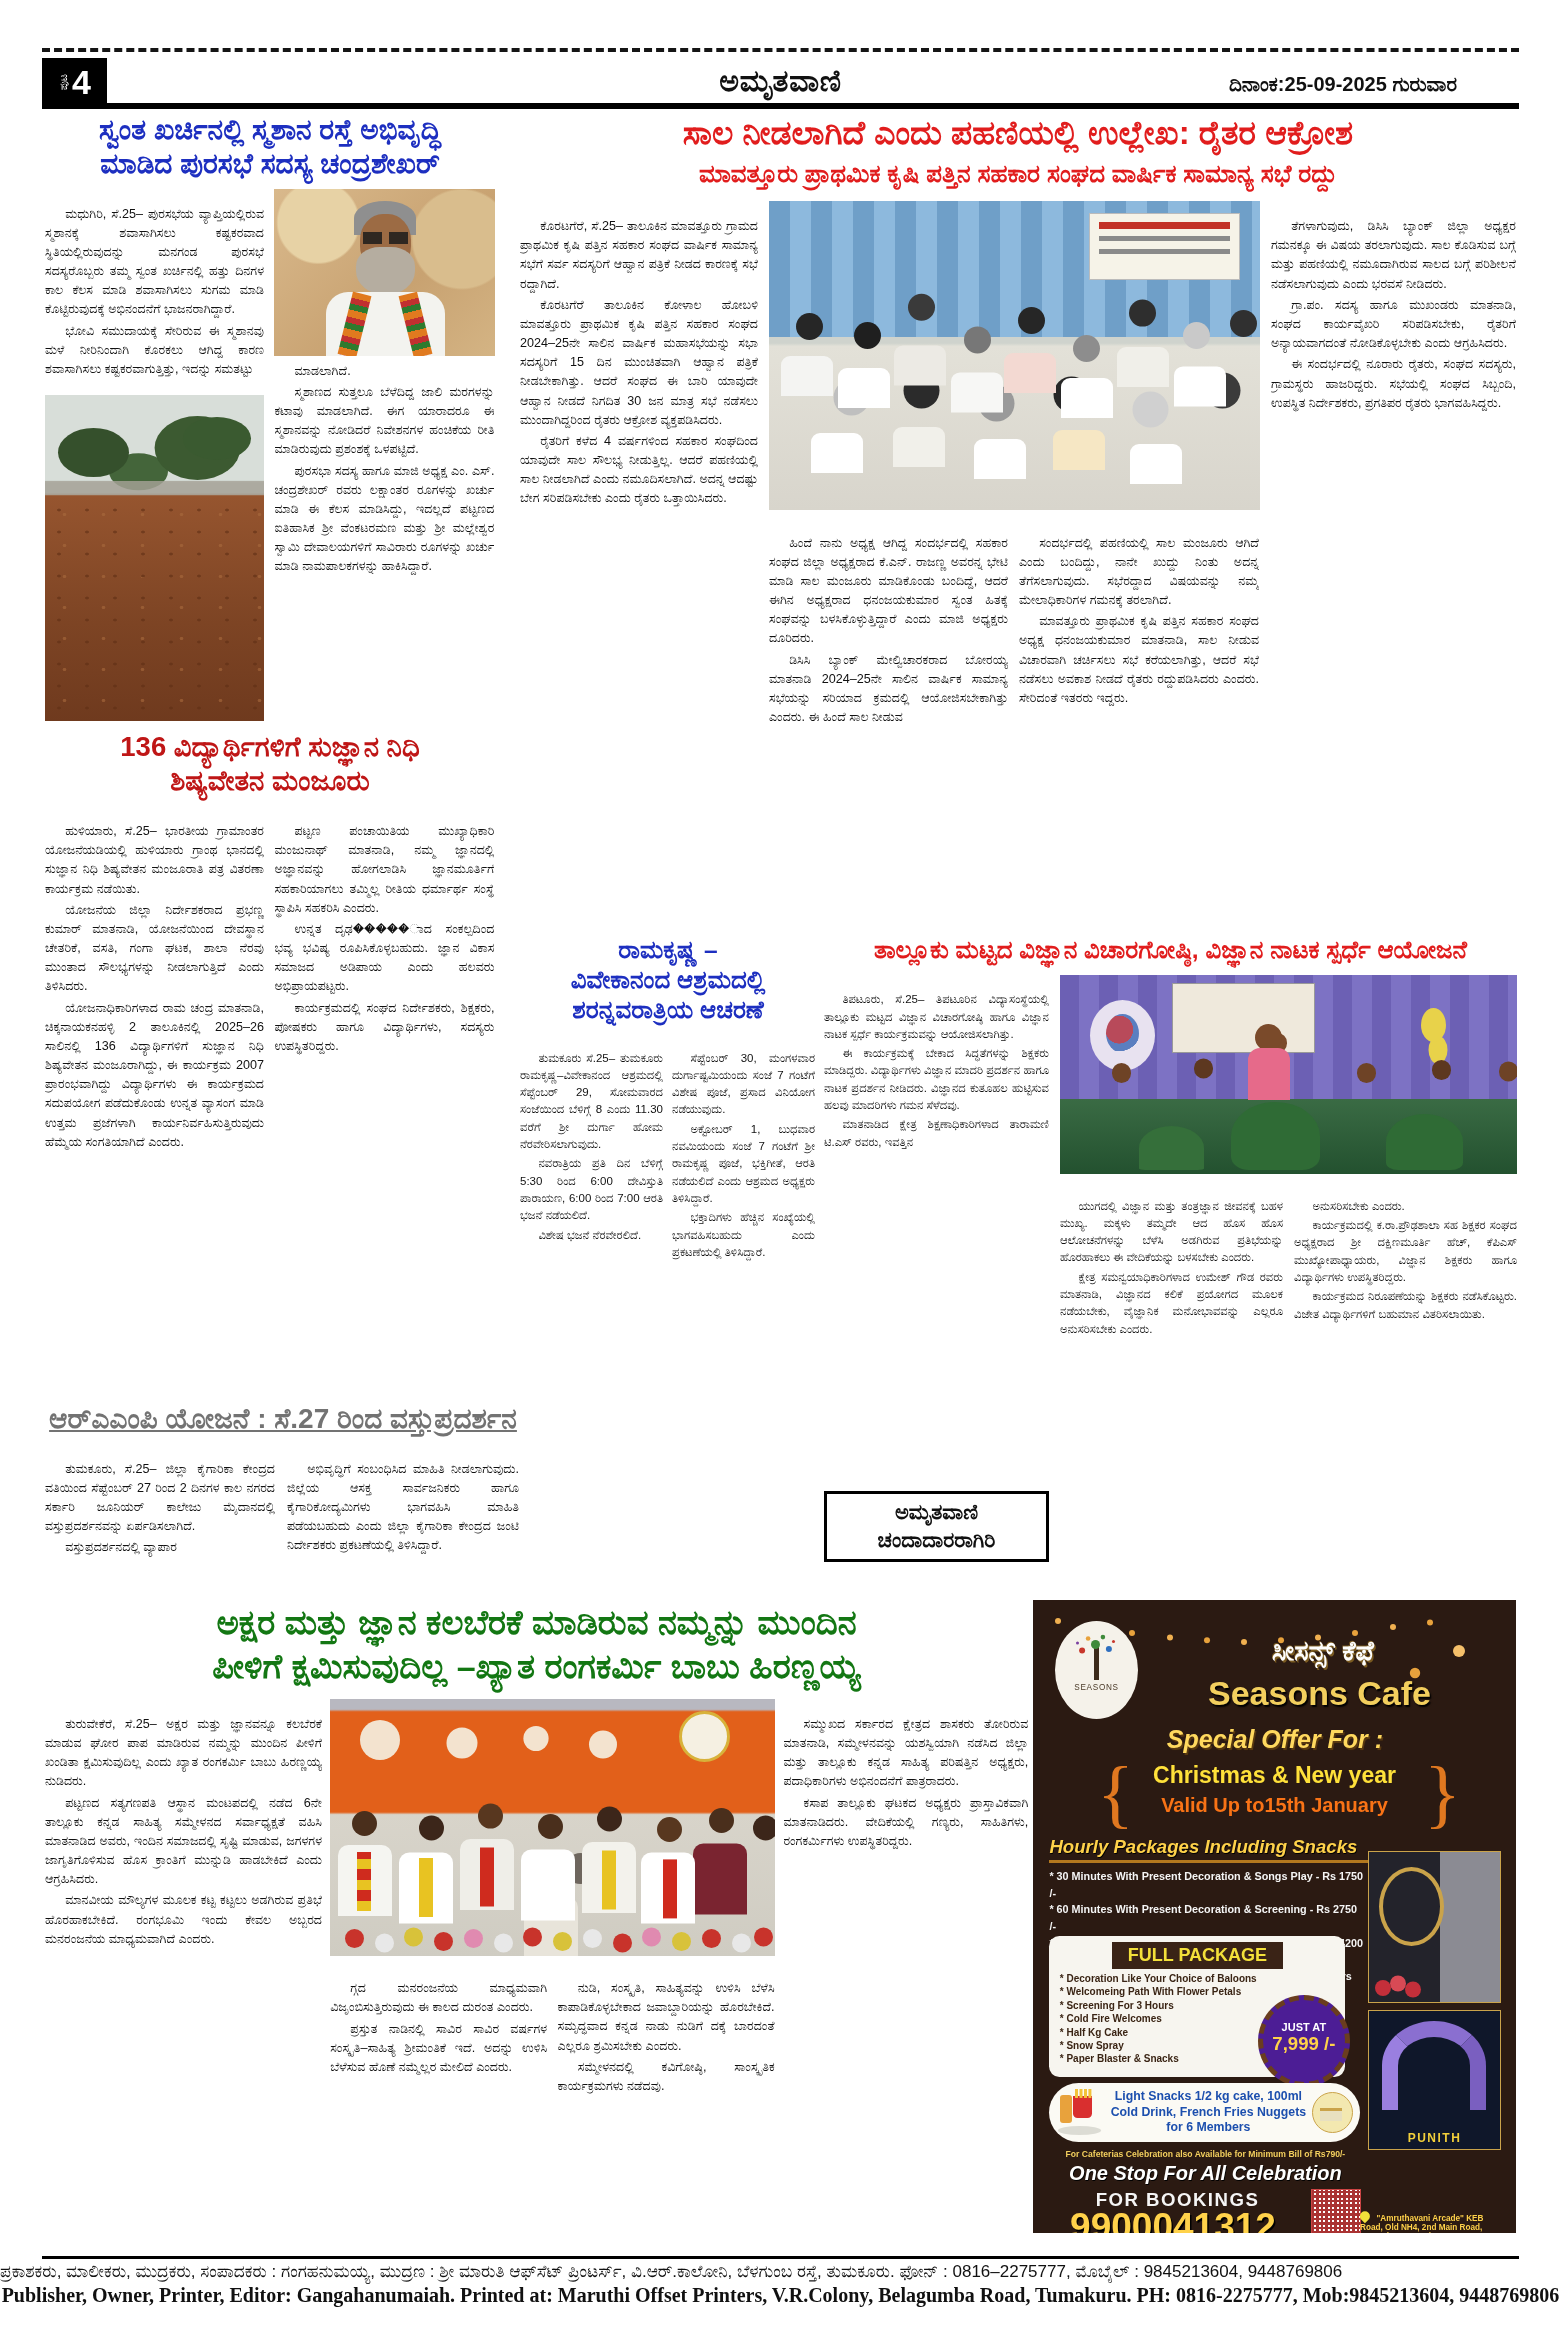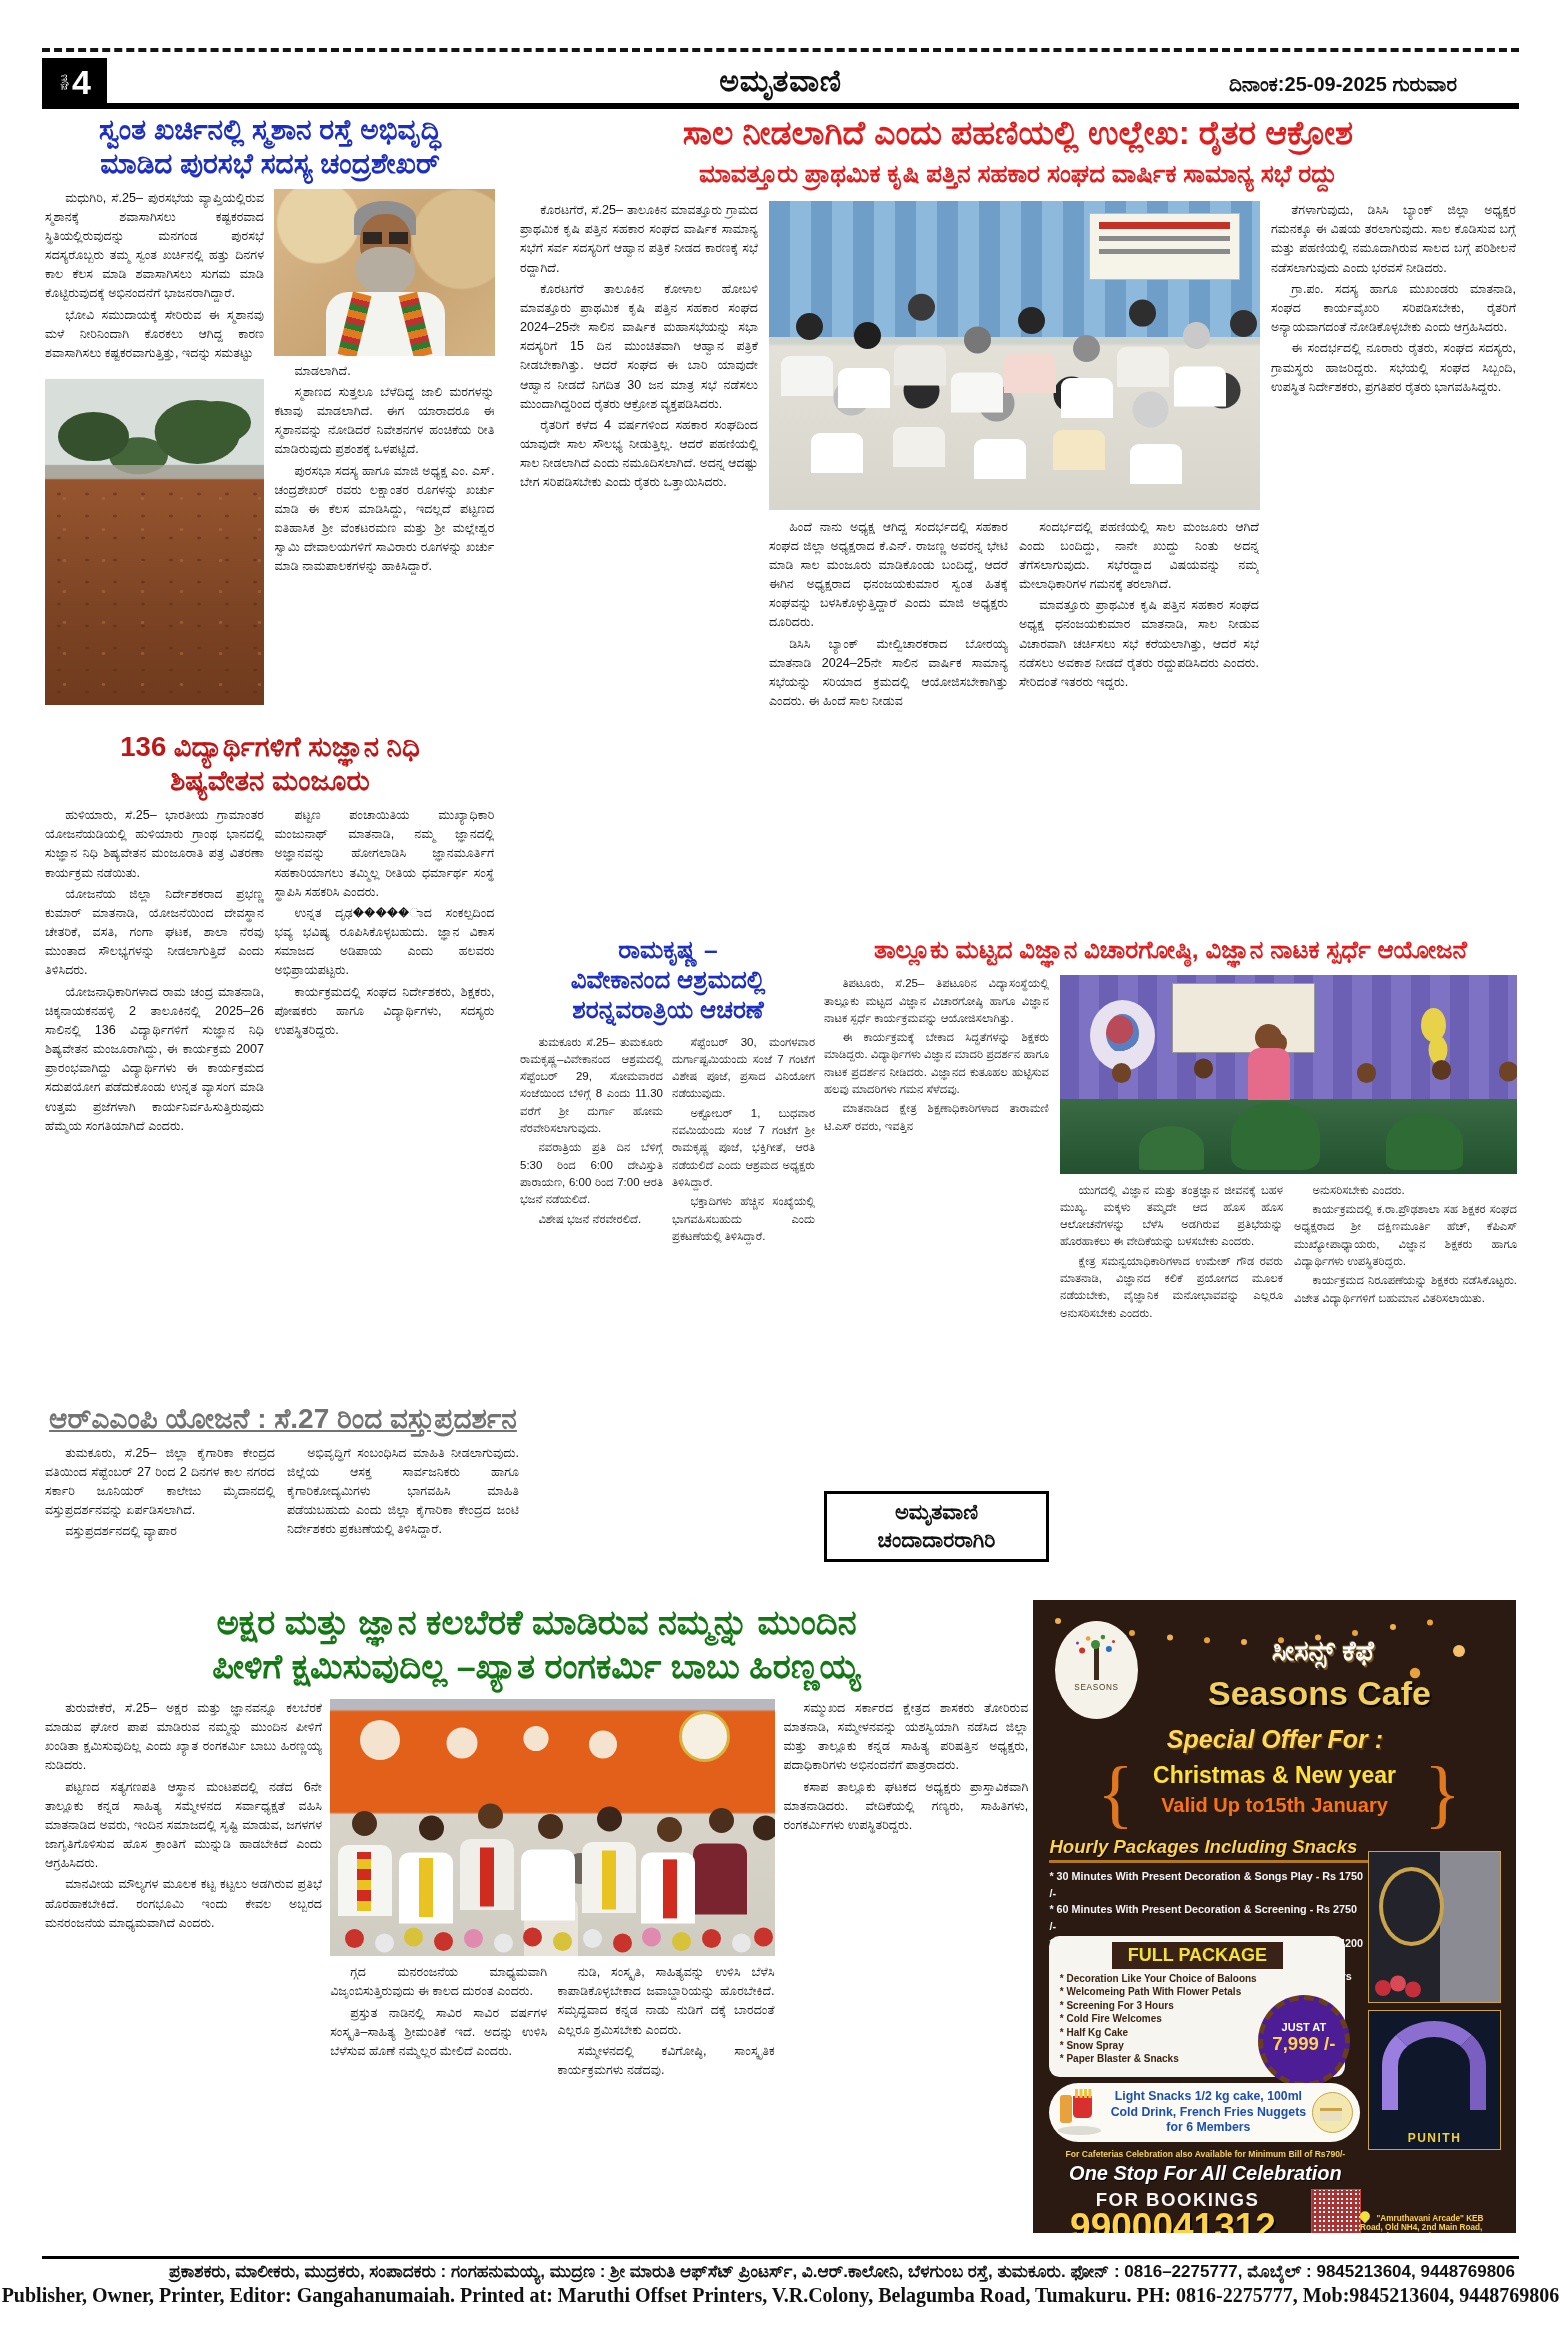--- a/index.html
+++ b/index.html
@@ -13,21 +13,21 @@
            display:flex;align-items:center;justify-content:center;gap:3px;}
   .pagebox .pl{font-size:11px;line-height:1;writing-mode:vertical-rl;transform:rotate(180deg);}
   .pagebox .pn{font-size:34px;font-weight:bold;line-height:1;}
   .masthead{left:0;top:64px;width:1561px;text-align:center;font-size:30px;font-weight:bold;letter-spacing:0.7px;}
   .dateline{left:1100px;top:73px;width:357px;text-align:right;font-size:20px;font-weight:bold;}
   .head-rule{left:42px;top:103px;width:1477px;height:6px;background:#000;}
 
   
   .hl{font-weight:bold;text-align:center;line-height:1.22;}
   .cols{display:flex;}
-  .col{overflow:hidden;text-align:justify;}
+  .col{overflow:hidden;text-align:justify;margin-top:16px;}
   .col p{margin:0 0 2.2px 0;text-indent:1.6em;}
   .body-md{font-size:12.6px;line-height:1.52;}
   .body-sm{font-size:11.5px;line-height:1.5;}
   .photo{position:relative;overflow:hidden;}
 
   
   .artA{left:45px;top:113px;width:450px;height:616px;}
   .artA .hl{color:#1d2fc0;font-size:28px;}
   .photo-portrait{width:221px;height:167px;background:
      radial-gradient(circle at 20% 20%, #e7d2a5 0 18%, transparent 19%),
@@ -193,21 +193,21 @@
                       repeating-linear-gradient(90deg,#a33 0 2.2px,transparent 2.2px 4.5px);}
   .ad-addr{position:absolute;left:16.4px;top:657px;width:449px;font-size:10.4px;font-weight:bold;color:#ffd24a;}
   .pin{display:inline-block;width:10.4px;height:10.4px;border-radius:50% 50% 50% 0;transform:rotate(-45deg);
      background:#f3e03a;margin-right:6px;}
 
   
   .ad-inner{position:absolute;left:0;top:0;right:0;bottom:0;overflow:hidden;}
 
   
   .foot-rule{left:42px;top:2256px;width:1477px;height:3px;background:#000;}
-  .foot-kn{left:0;top:2262px;width:1515px;text-align:right;font-size:17px;font-weight:bold;}
+  .foot-kn{left:0;top:2262px;width:1515px;text-align:left;font-size:17px;font-weight:normal;}
   .foot-en{left:0;top:2284px;width:1561px;text-align:center;font-size:20px;font-weight:bold;
      font-family:"Liberation Serif",serif;}
 </style>
 </head>
 <body>
 
 <div class="page">
 
   <div class="abs top-dash"></div>
   <div class="abs pagebox">

